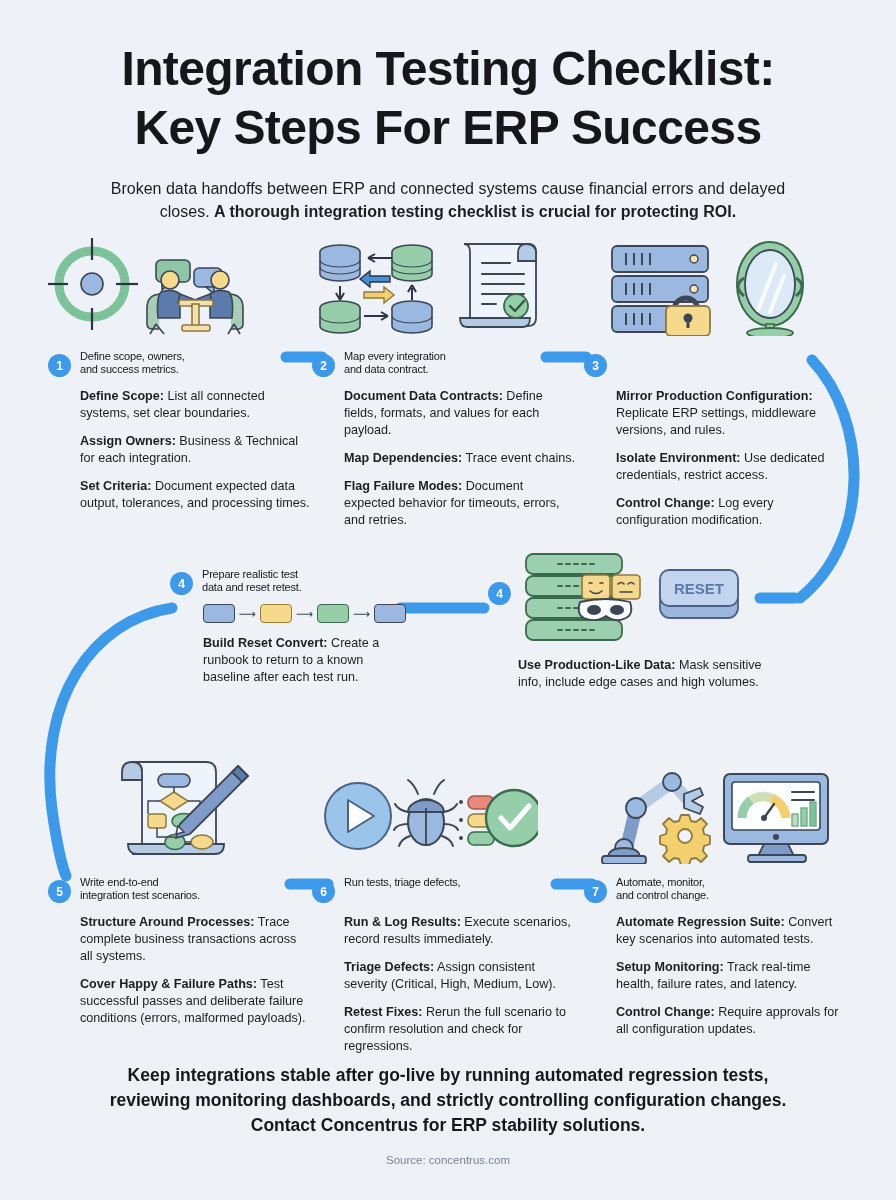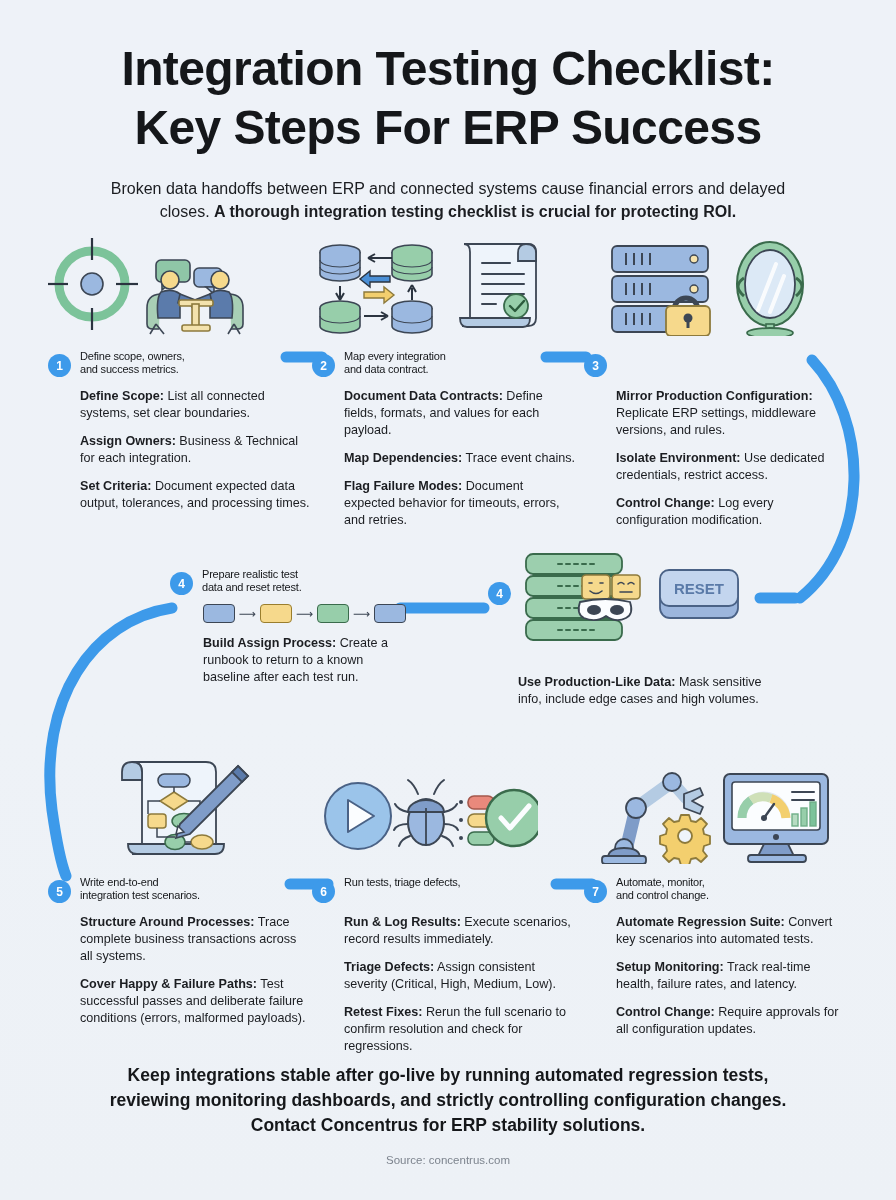--- a/index.html
+++ b/index.html
@@ -298,21 +298,21 @@
       <div class="chipflow" style="margin-left:7px;">
         <div class="chip blue"></div>
         <div class="chip-arrow">⟶</div>
         <div class="chip yellow"></div>
         <div class="chip-arrow">⟶</div>
         <div class="chip green"></div>
         <div class="chip-arrow">⟶</div>
         <div class="chip blue"></div>
       </div>
       <div class="bullets nopad" style="margin-left:7px; margin-top:12px;">
-        <div class="bullet"><b>Build Assign Process:</b><span> Create a runbook to return to a known baseline after each test run.</span></div>
+        <div class="bullet"><b>Build Reset Convert:</b><span> Create a runbook to return to a known baseline after each test run.</span></div>
       </div>
     </div>
 
     <div class="col" style="left:518px; width:262px; top:-16px;">
       <div class="badge" style="position:absolute; left:-30px; top:26px;">4</div>
       <div>
         <svg width="230" height="96" viewBox="0 0 230 96">
           <g>
             <g fill="#9ccfae" stroke="#3a6b4c" stroke-width="1.8">
               <rect x="8" y="2" width="96" height="20" rx="7"></rect>
@@ -344,21 +344,21 @@
               <ellipse cx="99" cy="58" rx="7" ry="5" fill="#3c4654"></ellipse>
             </g>
           </g>
           <g>
             <rect x="142" y="22" width="78" height="44" rx="10" fill="#9cb6dd" stroke="#4a6286" stroke-width="1.8"></rect>
             <rect x="142" y="18" width="78" height="36" rx="9" fill="#c3d5ee" stroke="#4a6286" stroke-width="1.8"></rect>
             <text x="181" y="42" text-anchor="middle" font-family="Liberation Sans, sans-serif" font-size="15" font-weight="700" fill="#5a7aa8">RESET</text>
           </g>
         </svg>
       </div>
-      <div class="bullets nopad" style="margin-top:22px;">
+      <div class="bullets nopad" style="margin-top:5px;">
         <div class="bullet"><b>Use Production-Like Data:</b><span> Mask sensitive info, include edge cases and high volumes.</span></div>
       </div>
     </div>
   </div>
 
   <div class="row" style="top:752px;">
 
     <div class="col" style="left:48px;">
       <div class="icon-wrap" style="height:112px; padding-left:62px;">
         <svg width="140" height="112" viewBox="0 0 140 112">

